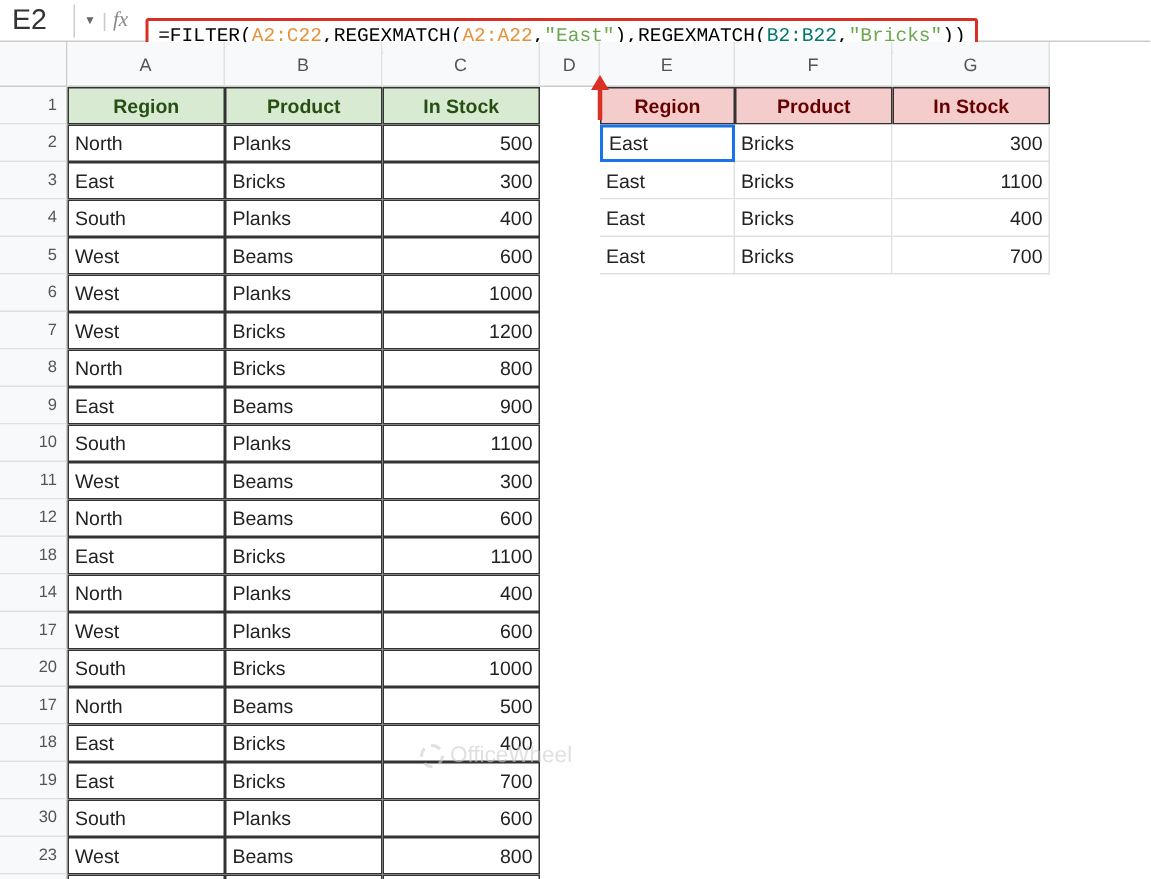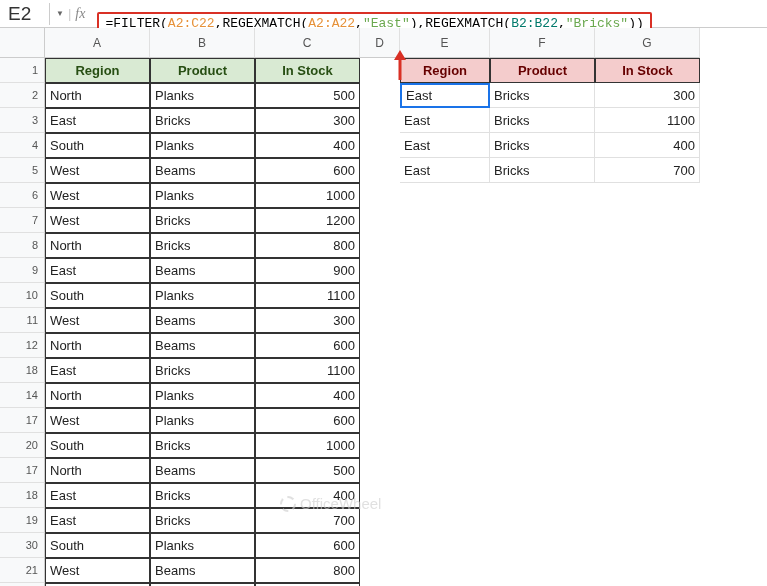--- a/index.html
+++ b/index.html
@@ -81,21 +81,21 @@
       <div class="row-hdr">11</div>
       <div class="row-hdr">12</div>
       <div class="row-hdr">18</div>
       <div class="row-hdr">14</div>
       <div class="row-hdr">17</div>
       <div class="row-hdr">20</div>
       <div class="row-hdr">17</div>
       <div class="row-hdr">18</div>
       <div class="row-hdr">19</div>
       <div class="row-hdr">30</div>
-      <div class="row-hdr">21</div>
+      <div class="row-hdr">23</div>
       <div class="row-hdr">22</div>
     </div>
   <div class="grid" id="grid">
       <div class="cell hdr-green" style="left: 0px; top: 0px; width: 105px;">Region</div>
       <div class="cell hdr-green" style="left: 105px; top: 0px; width: 105px;">Product</div>
       <div class="cell hdr-green" style="left: 210px; top: 0px; width: 105px;">In Stock</div>
       <div class="cell bordered" style="left: 0px; top: 25px; width: 105px;">North</div>
       <div class="cell bordered" style="left: 105px; top: 25px; width: 105px;">Planks</div>
       <div class="cell bordered num" style="left: 210px; top: 25px; width: 105px;">500</div>
       <div class="cell bordered" style="left: 0px; top: 50px; width: 105px;">East</div>

